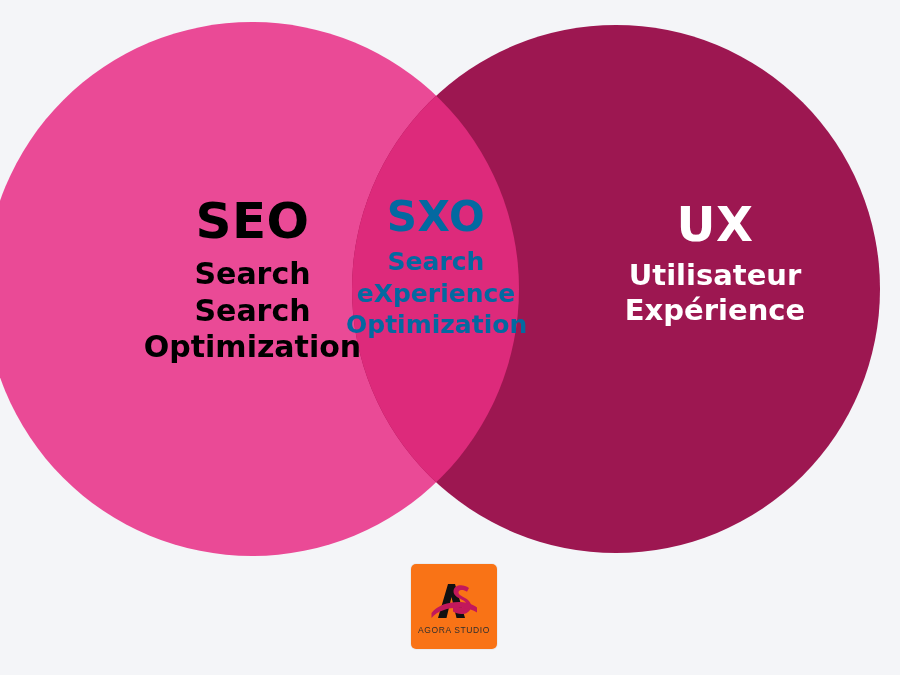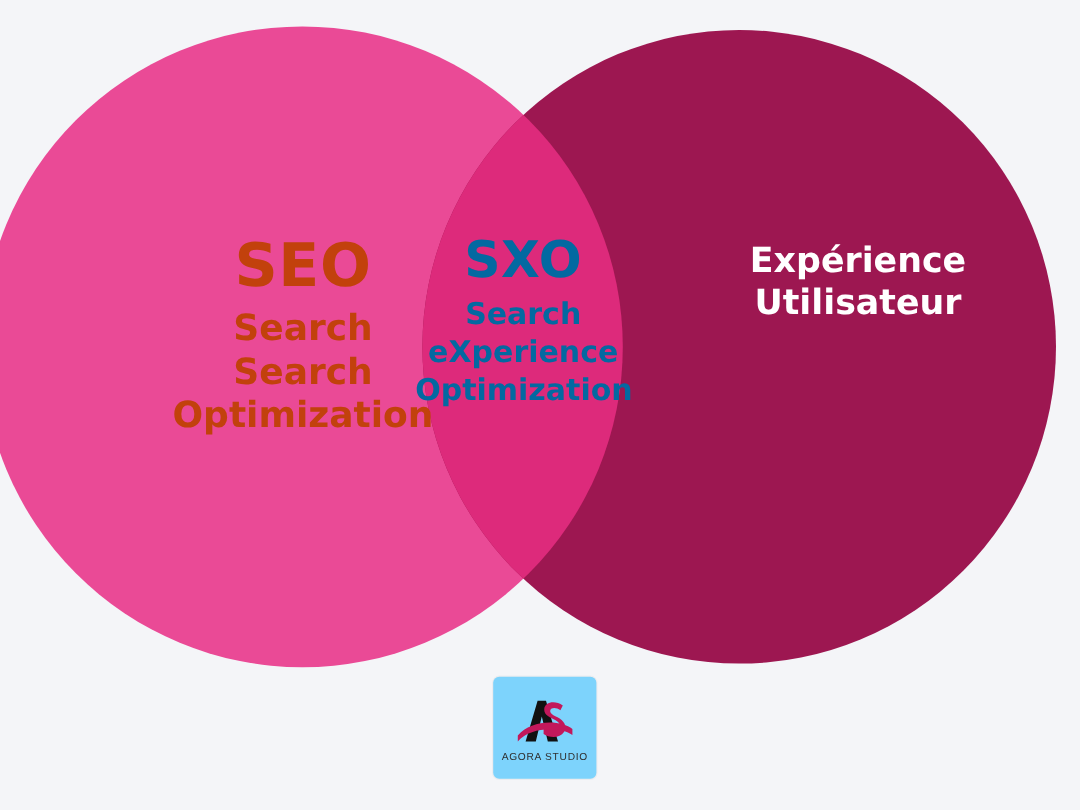--- a/index.html
+++ b/index.html
@@ -105,40 +105,41 @@
         <circle id="clip-c-left" cx="252" cy="289" r="267" fill="none"></circle>
       </clipPath>
     </defs>
     <circle id="circle-left" cx="252" cy="289" r="267" fill="#ea4a96"></circle>
     <circle id="circle-right" cx="616" cy="289" r="264" fill="#9d1751"></circle>
     <g clip-path="url(#clip-left-circle)">
       <circle id="circle-overlap" cx="616" cy="289" r="264" fill="#dd2a7b"></circle>
     </g>
   </svg>
 
-  <div class="label-group" id="label-seo" style="color: #c2410c;">
+  <div class="label-group" id="label-seo" style="color: #000000;">
     <div class="label-title">SEO</div>
     <div class="label-sub">Search</div>
     <div class="label-sub">Search</div>
     <div class="label-sub">Optimization</div>
   </div>
 
   <div class="label-group" id="label-sxo" style="color: #0369a1;">
     <div class="label-title">SXO</div>
     <div class="label-sub">Search</div>
     <div class="label-sub">eXperience</div>
     <div class="label-sub">Optimization</div>
   </div>
 
   <div class="label-group" id="label-ux" style="color: rgb(255, 255, 255);">
+    <div class="label-title">UX</div>
+    <div class="label-sub">Utilisateur</div>
     <div class="label-sub">Expérience</div>
-    <div class="label-sub">Utilisateur</div>
   </div>
 
-  <div id="logo-tile" style="background: #7dd3fc;">
+  <div id="logo-tile" style="background: #f97316;">
     <svg id="logo-mark" width="64" height="46" viewBox="0 0 64 46">
       <path d="M16 40 L26 6 L33 6 L43 40 L34.5 40 L29.5 19 L24.5 40 Z" fill="#111111"></path>
       <path d="M47 10 C41 5.5 32 6.5 31.5 13 C31.2 18 37 20 41 22.2
                C45.5 24.6 45.8 28.6 41.5 29.4 C37.6 30.1 33.6 28.4 31 25.8
                L31 33.6 C35.6 37 44.6 37.4 48 32 C51.2 27 47.6 22.4 42.6 19.8
                C38.8 17.8 36 16.2 36.6 13.8 C37.2 11.6 41.6 11.4 45 13.8 Z" fill="#c2185b"></path>
       <path d="M10 37.5 C20 25 44 25 54 31.5 C46 22 18 22 10 37.5 Z" fill="#c2185b"></path>
       <path d="M9.5 35 C20 21.5 45.5 21.5 55 29.5 L55 34.5
                C45 27.5 20 27.5 9.5 40 Z" fill="#c2185b"></path>
     </svg>

